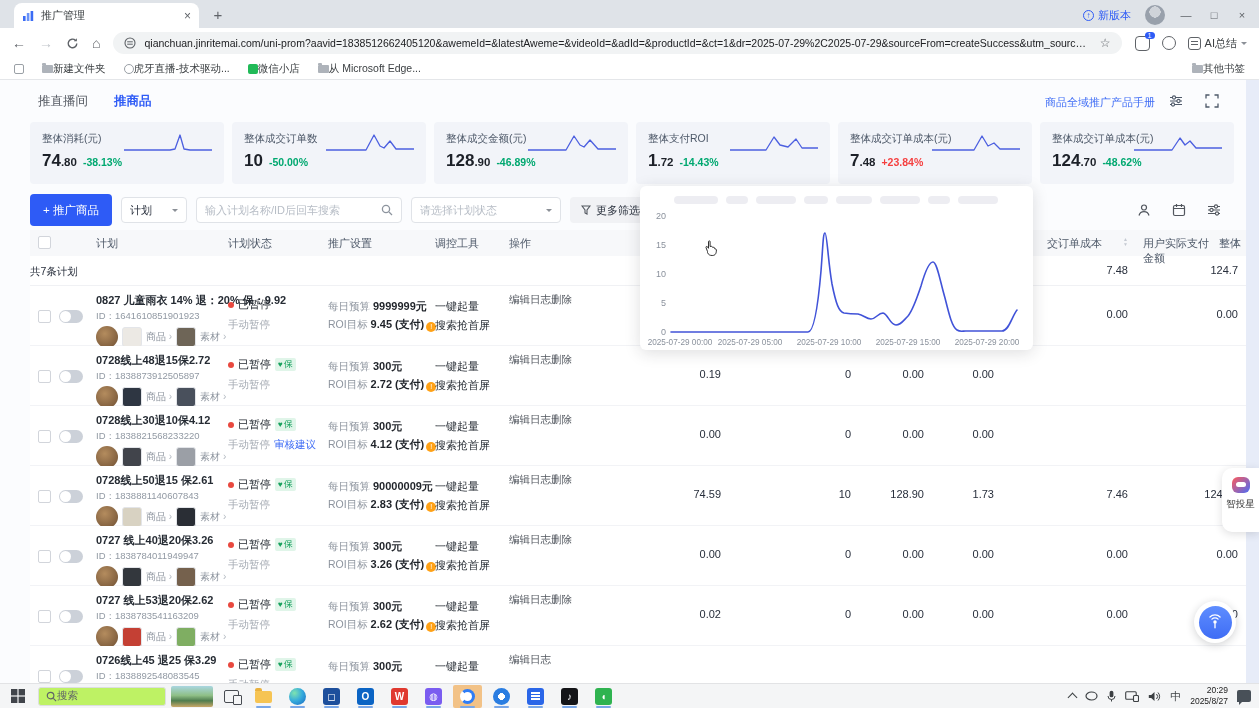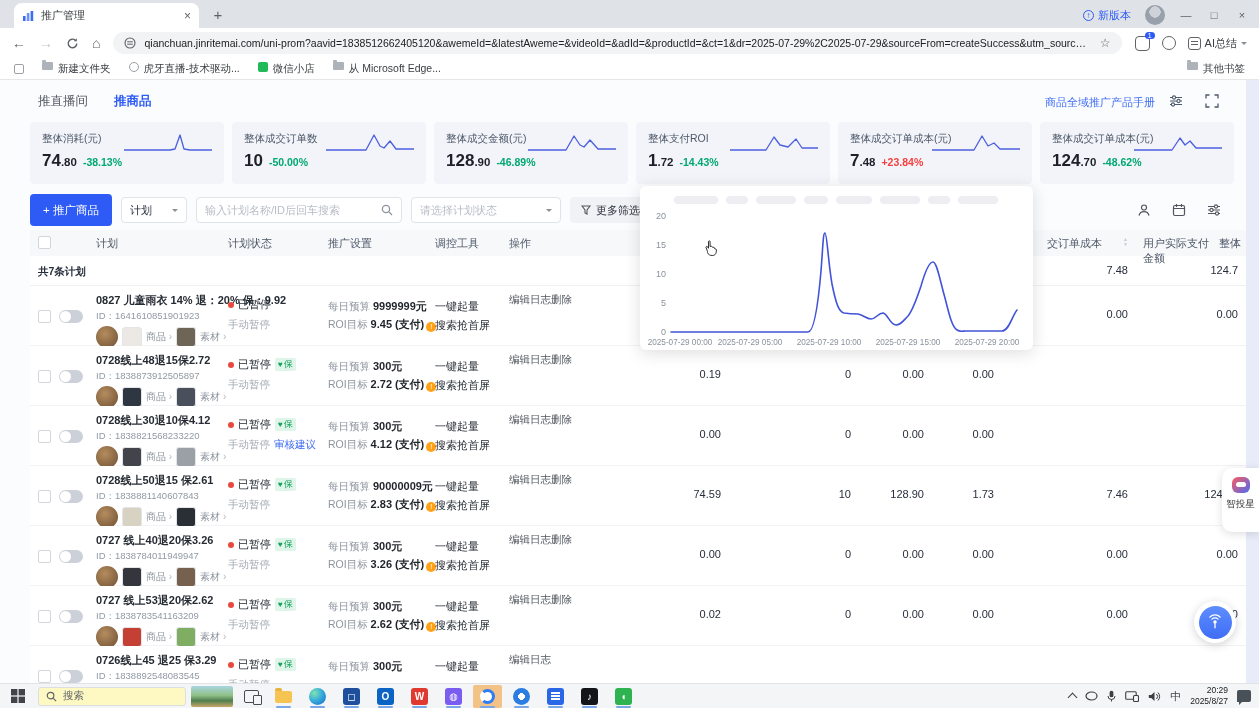--- a/index.html
+++ b/index.html
@@ -25,21 +25,21 @@
 .star{color:#5f6368;font-size:12px}
 .extrow{display:flex;align-items:center;gap:12px;color:#3c4043}
 .extic{width:15px;height:15px;border:1.4px solid #5f6368;border-radius:4px;position:relative}
 .extic b{position:absolute;top:-5px;right:-6px;background:#2e5bf6;color:#fff;font-size:7px;border-radius:5px;padding:0 3px;font-weight:normal}
 .extic2{width:14px;height:14px;border:1.4px solid #5f6368;border-radius:50%}
 .ai{display:flex;align-items:center;gap:4px;font-size:11px;color:#3c4043}
 .aiic{width:13px;height:13px;border:1.4px solid #5f6368;border-radius:3px;display:flex;flex-direction:column;justify-content:center;gap:2px;padding:0 2px}
 .aiic s{display:block;height:1px;background:#5f6368}
 .carС,.car{width:0;height:0;border:3.5px solid transparent;border-top-color:#8b9097;margin-top:4px}
 .bkbar{height:22px;background:#fff;border-bottom:1px solid #e4e6e9;display:flex;align-items:center;padding:0 14px;gap:18px;font-size:10.5px;color:#3c4043}
-.bk{display:flex;align-items:flex-start;gap:5px}
+.bk{display:flex;align-items:center;}
 .fold{width:11px;height:8px;background:#aeb3ba;border-radius:1px;position:relative;flex:none}
 .fold::before{content:"";position:absolute;top:-2px;left:0;width:4px;height:2px;background:#aeb3ba;border-radius:1px 1px 0 0}
 .ring{width:10px;height:10px;border:1.4px solid #9aa0a6;border-radius:50%}
 .gsq{width:10px;height:10px;background:#21ba58;border-radius:2px}
 .dsq{width:10px;height:10px;border:1.4px solid #9aa0a6;border-radius:2px}
 .bk-right{margin-left:auto}
 
 
 .content{position:absolute;top:80px;left:0;right:0;height:603px;background:#fbfcfe;overflow:hidden}
 .strip{position:absolute;top:0;right:0;width:13px;height:100%;background:#e7ecf8;z-index:5}
@@ -67,21 +67,21 @@
 .btn-sec{height:26px;padding:0 11px;background:#f1f2f5;border:0;border-radius:4px;font-size:11px;color:#272e3b;display:flex;align-items:center;gap:5px}
 .ticons{margin-left:auto;display:flex;gap:21px;color:#51565e}
 
 
 .table{position:absolute;left:30px;right:13px;top:150px;bottom:0;background:#fff}
 .thead{height:26px;background:#f7f8fa;position:relative;font-size:11px;color:#4e5969}
 .thead>span{position:absolute;top:6px}
 .hm{position:absolute;top:6px;display:flex;justify-content:flex-end;gap:21px}
 .srt{display:inline-flex;flex-direction:column;font-size:5px;line-height:4.5px;color:#c5cad2;margin-top:1px}
 .sumrow{position:relative;height:30px;border-bottom:1px solid #f0f1f4;font-size:11px;color:#272e3b}
-.sumlbl{position:absolute;left:8px;top:9px;font-weight:bold;font-size:10.5px}
+.sumlbl{position:absolute;left:0;top:9px;font-weight:normal;font-size:10.5px}
 .trow{height:60px;position:relative;border-bottom:1px solid #f2f3f6;background:#fff}
 .cb{position:absolute;left:8px;top:24px;width:13px;height:13px;border:1px solid #d2d5db;border-radius:2px;background:#fff}
 .thead .cb{top:6px}
 .tg{position:absolute;left:29px;top:24px;width:24px;height:13px;background:#ccd1d9;border-radius:7px}
 .tg i{position:absolute;left:1px;top:1px;width:11px;height:11px;background:#fff;border-radius:50%}
 .plan{position:absolute;left:66px;top:7px;width:130px}
 .nm{font-size:11px;color:#252b33;font-weight:bold;white-space:nowrap}
 .idl{font-size:9.5px;color:#9199a3;margin-top:2px;white-space:nowrap}
 .thumbs{display:flex;align-items:center;gap:4px;margin-top:3px}
 .av{width:22px;height:22px;border-radius:50%;background:radial-gradient(circle at 40% 35%,#b48c5e,#6e4f33);flex:none}
@@ -115,21 +115,21 @@
 .robot::after{content:"";position:absolute;left:4px;top:5px;width:10px;height:5px;border-radius:3px;background:#fff}
 .assist span{font-size:9.5px;color:#333}
 .help{position:absolute;left:1194px;top:521px;width:42px;height:42px;border-radius:50%;background:#fff;box-shadow:0 2px 8px rgba(31,35,41,.2);display:flex;align-items:center;justify-content:center;z-index:45}
 .help .inner{width:33px;height:33px;border-radius:50%;background:linear-gradient(180deg,#5e8dff,#3f6df5);display:flex;align-items:center;justify-content:center}
 .cursor{position:absolute;left:701px;top:158px;z-index:100}
 
 
 .taskbar{position:absolute;bottom:0;left:0;right:0;height:25px;background:#f4f5f6;border-top:1px solid #e2e3e5;display:flex;align-items:center;padding:0 3px;gap:5px}
 .titem{height:23px;display:flex;align-items:center;justify-content:center;position:relative;flex:none}
 .start{width:30px}
-.tsearch{width:148px;height:19px;background:#fef9c3;border:1px solid #dcdee0;border-radius:3px;display:flex;align-items:center;gap:6px;padding:0 7px;color:#5f6368;font-size:10.5px}
+.tsearch{width:128px;height:19px;background:#bef264;border:1px solid #dcdee0;border-radius:3px;display:flex;align-items:center;padding:0 7px;color:#5f6368;font-size:10.5px}
 .thumb{width:42px;height:21px;border-radius:2px;background:linear-gradient(180deg,#a9d6e0 0%,#8fbf86 45%,#4f7d4e 70%,#c9a868 100%)}
 .tv{width:15px;height:13px;border:1.4px solid #484c52;border-radius:2px;position:relative}
 .tv::after{content:"";position:absolute;right:-4px;bottom:-3px;width:7px;height:8px;background:#f4f5f6;border:1.4px solid #484c52;border-radius:1px}
 .ticon{width:29px;height:23px;display:flex;align-items:center;justify-content:center;position:relative}
 .ticon .ul{position:absolute;bottom:0;left:7px;width:15px;height:2px;background:#79a7e8;border-radius:1px}
 .ic{width:17px;height:17px;border-radius:3px;display:flex;align-items:center;justify-content:center;color:#fff;font-size:10px;font-weight:bold}
 .ticon.actv{background:#f2c287;border-radius:2px}
 .fico{width:17px;height:12px;background:#f6c453;border-radius:1px 2px 2px 2px;position:relative;margin-top:2px}
 .fico::before{content:"";position:absolute;top:-3px;left:0;width:7px;height:3px;background:#e9b13e;border-radius:2px 2px 0 0}
 .edgeic{width:17px;height:17px;border-radius:50%;background:radial-gradient(circle at 32% 30%,#7ee3b0 0%,#35aadc 48%,#1765c0 100%)}

